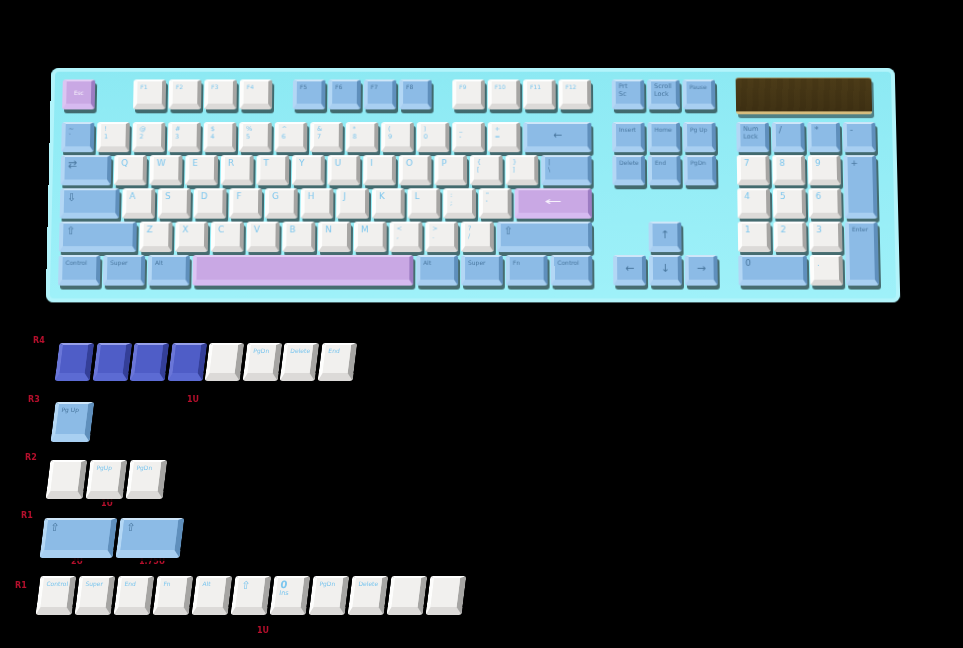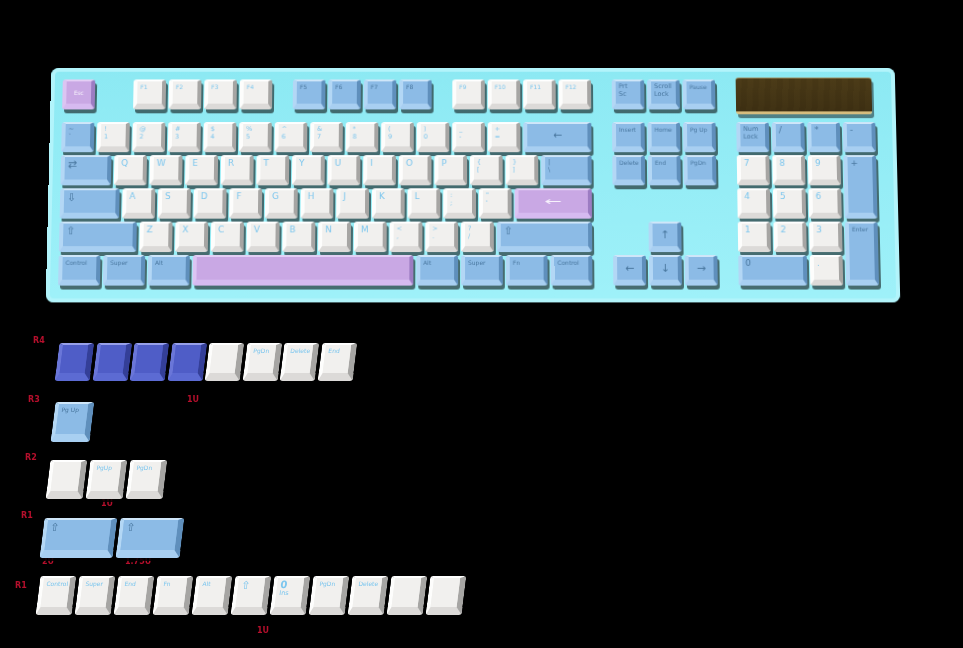--- a/index.html
+++ b/index.html
@@ -647,22 +647,22 @@
     </div>
 
   <div class="ann" style="left:33px;top:337px">R4</div>
   <div class="ann" style="left:28px;top:396px">R3</div>
   <div class="ann" style="left:25px;top:454px">R2</div>
   <div class="ann" style="left:21px;top:512px">R1</div>
   <div class="ann" style="left:15px;top:582px">R1</div>
 
   <div class="ann" style="left:187px;top:396px">1U</div>
   <div class="ann" style="left:101px;top:500px">1U</div>
-  <div class="ann" style="left:42px;top:558px">2U</div>
-  <div class="ann" style="left:125px;top:558px">1.75U</div>
+  <div class="ann" style="left:71px;top:558px">2U</div>
+  <div class="ann" style="left:139px;top:558px">1.75U</div>
   <div class="ann" style="left:257px;top:627px">1U</div>
 <div class="k c-n kit-key" style="width: 24.5px; height: 28px; left: 57px; top: 343px;">
       <div class="face"></div>
     </div>
     <div class="k c-n kit-key" style="width: 24.5px; height: 28px; left: 94.5px; top: 343px;">
       <div class="face"></div>
     </div>
     <div class="k c-n kit-key" style="width: 24.5px; height: 28px; left: 132px; top: 343px;">
       <div class="face"></div>
     </div>

